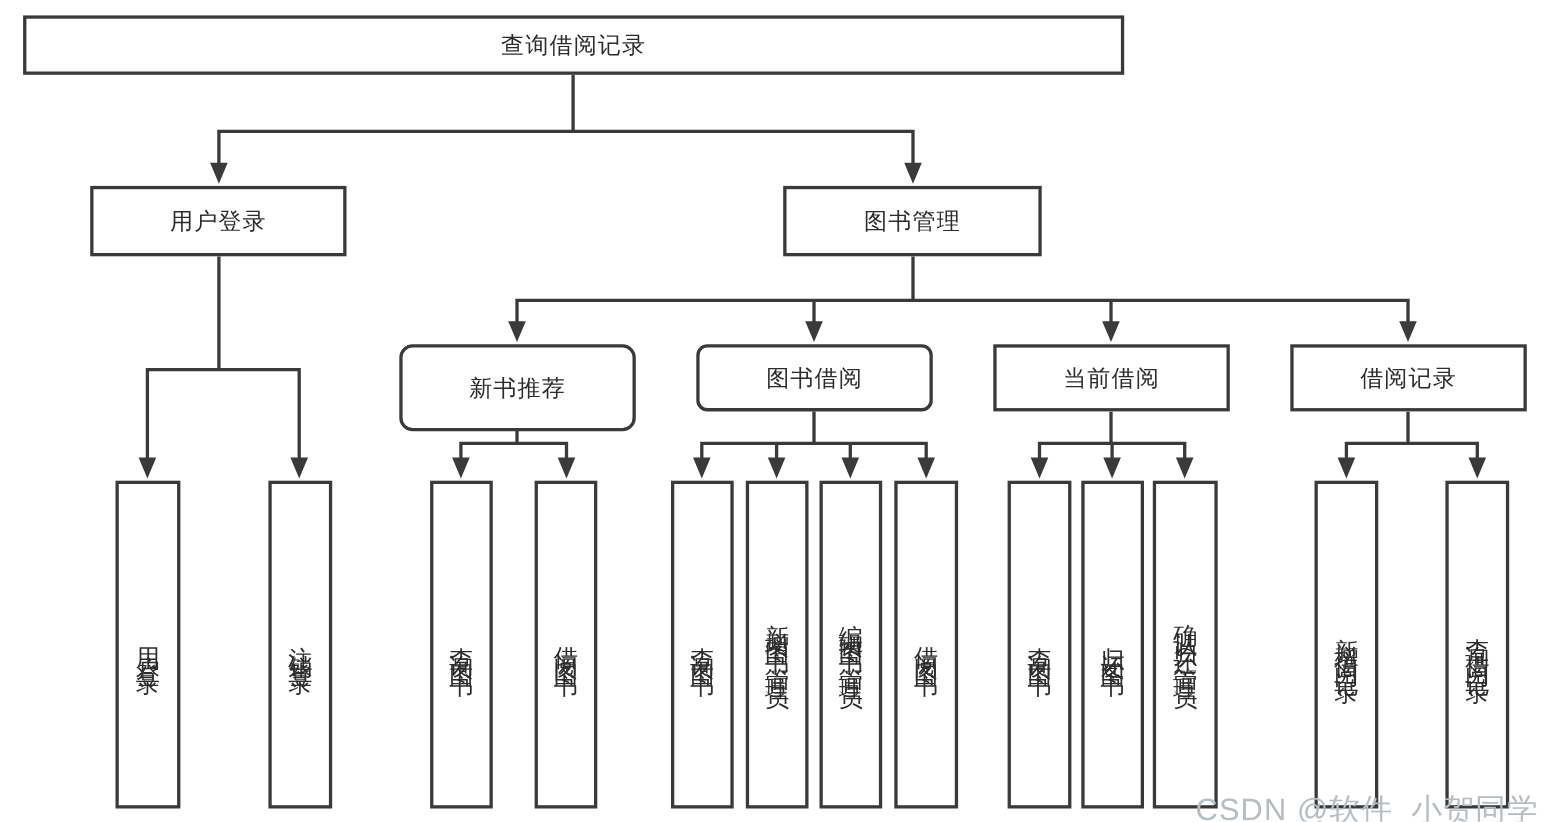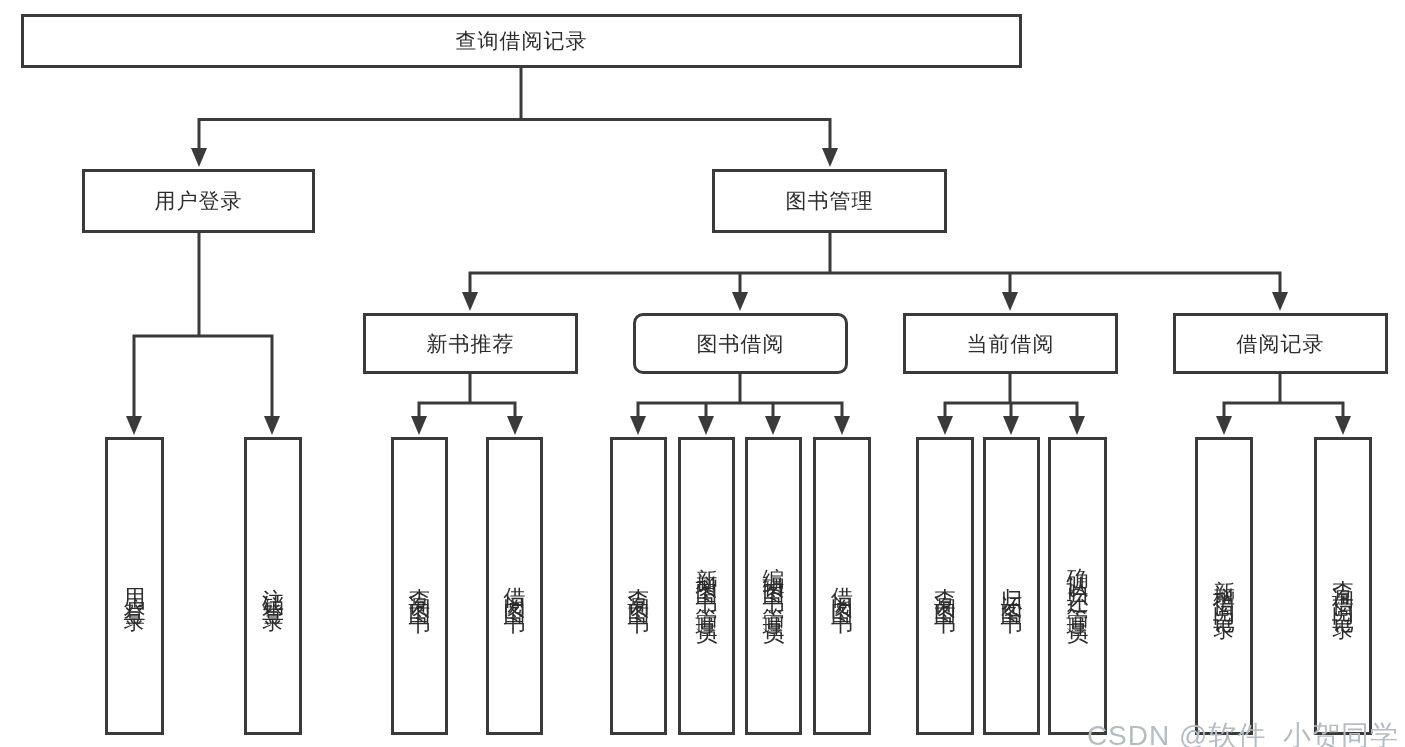--- a/index.html
+++ b/index.html
@@ -86,21 +86,21 @@
     <span>查询借阅记录</span>
   </div>
 
   <div class="box" style="left:82px;top:169px;width:233px;height:64px;">
     <span>用户登录</span>
   </div>
   <div class="box" style="left:712px;top:169px;width:235px;height:64px;">
     <span>图书管理</span>
   </div>
 
-  <div class="box" style="left:363px;top:313px;width:215px;height:61px;">
+  <div class="box" style="left:363px;top:313px;width:215px;height:79px;border-radius:12px;">
     <span>新书推荐</span>
   </div>
   <div class="box" style="left:633px;top:313px;width:215px;height:61px;border-radius:10px;">
     <span>图书借阅</span>
   </div>
   <div class="box" style="left:903px;top:313px;width:215px;height:61px;text-align:center;">
     <span>当前借阅</span>
   </div>
   <div class="box" style="left:1173px;top:313px;width:215px;height:61px;">
     <span>借阅记录</span>

